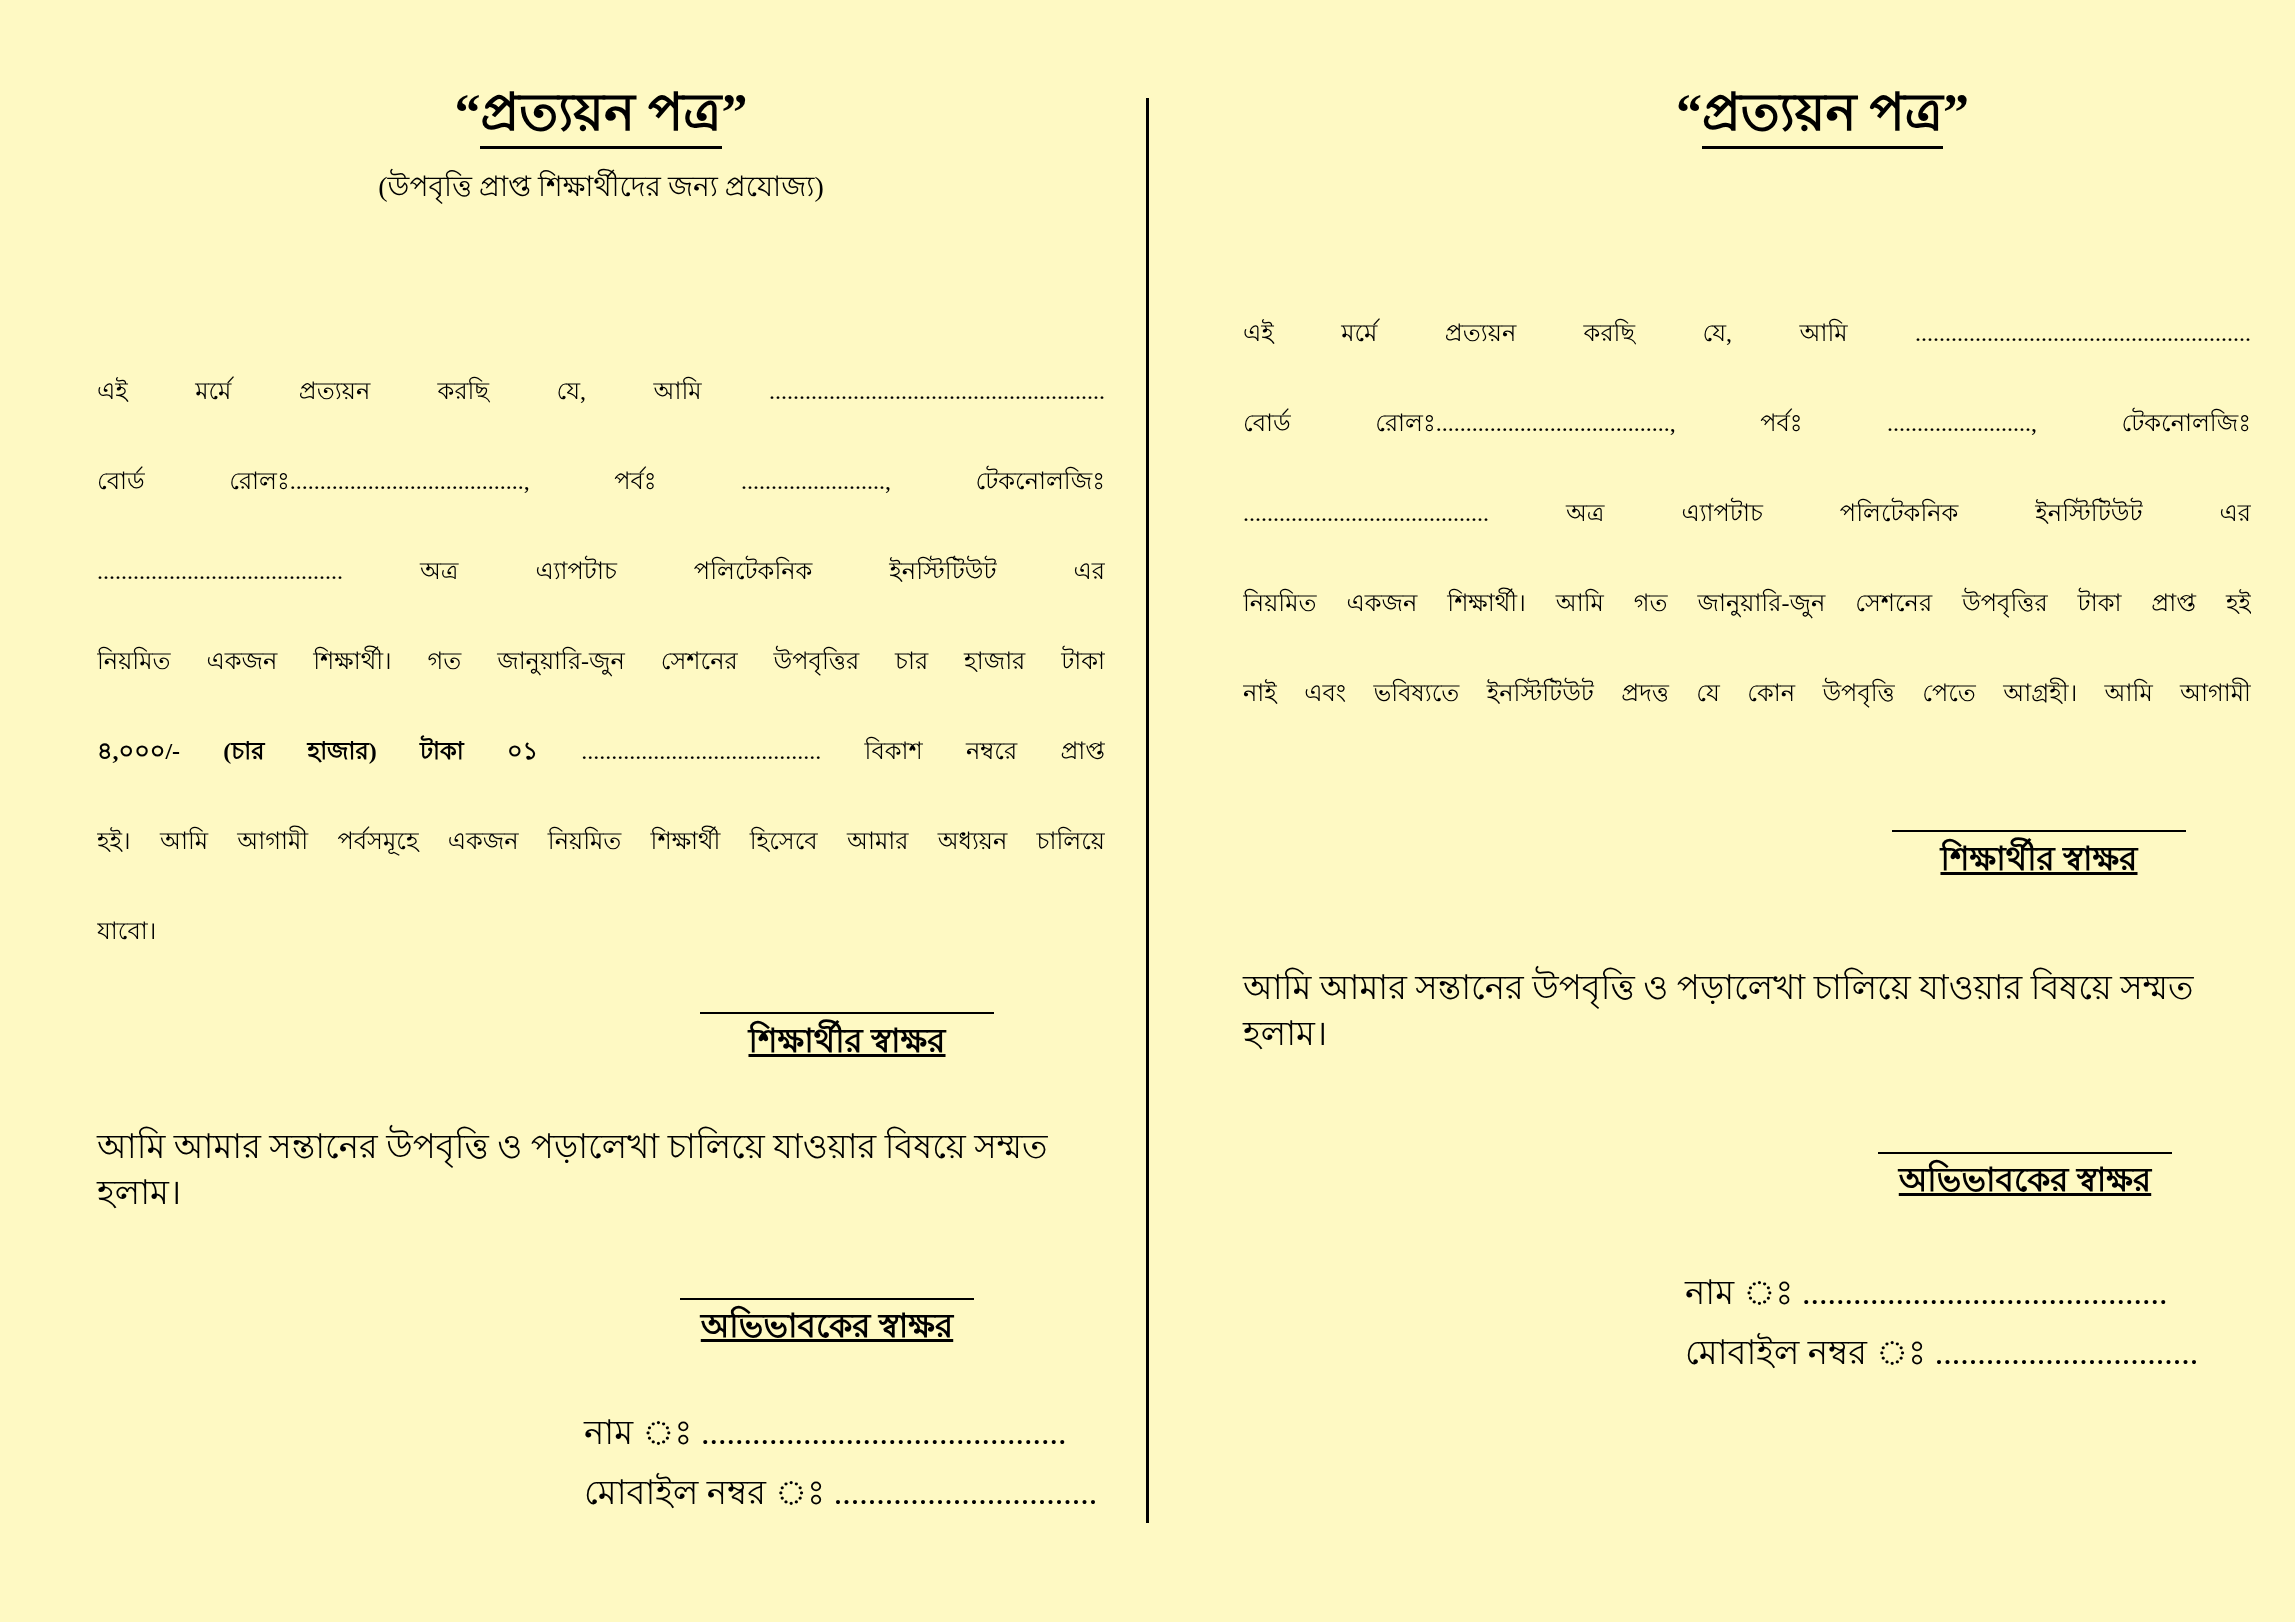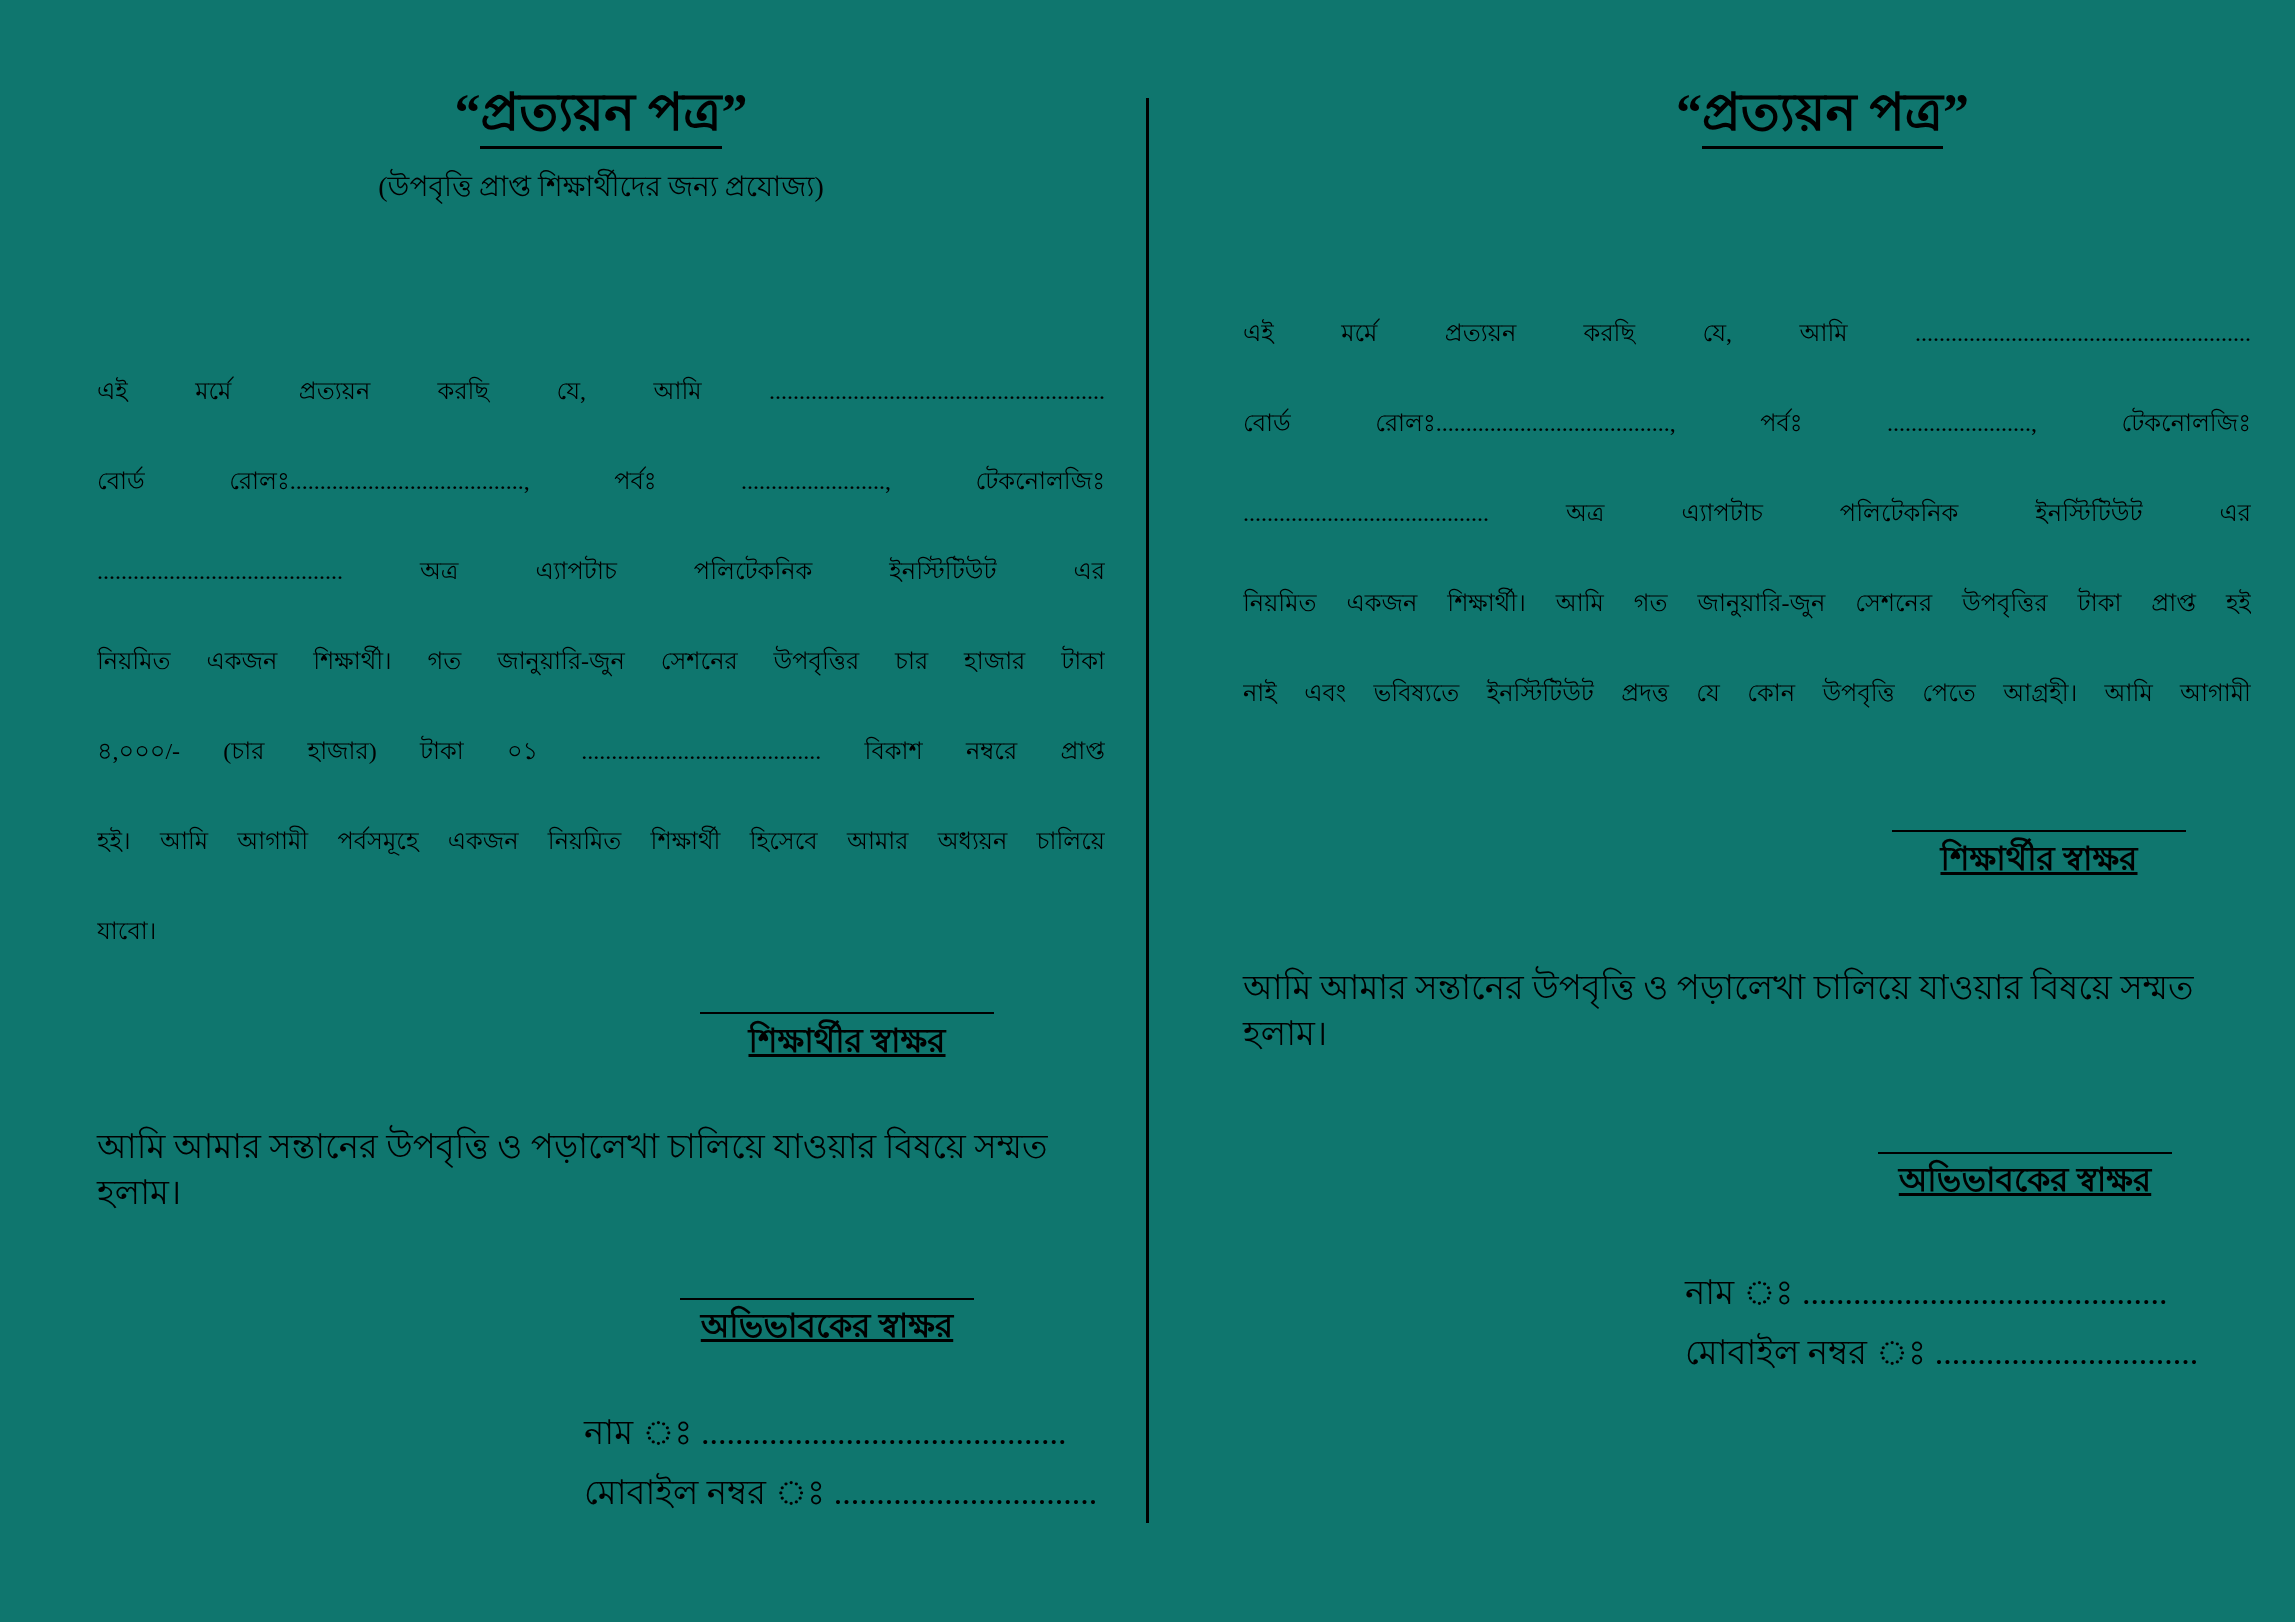--- a/index.html
+++ b/index.html
@@ -10,21 +10,21 @@
   body{
     width:2295px;
     height:1623px;
     font-family:"Liberation Serif","DejaVu Serif",serif;
     color:#000000;
   }
   .sheet{
     position:relative;
     width:2295px;
     height:1623px;
-    background:#0f766e;
+    background:#fef9c3;
     overflow:hidden;
   }
   .divider{
     position:absolute;
     left:1146px;
     top:98px;
     width:3.3px;
     height:1425px;
     background:#000000;
   }
@@ -61,21 +61,21 @@
     line-height:90px;
     overflow:hidden;
     text-align:justify;
     text-align-last:justify;
     white-space:normal;
   }
   .line.no-justify{
     text-align:left;
     text-align-last:left;
   }
-  .line b{ font-weight:400; }
+  .line b{ font-weight:700; }
 
   .sig{
     width:294px;
     border-top:2.6px solid #000;
     margin-left:auto;
     text-align:center;
     padding-top:6.5px;
   }
   .sig-label{
     font-size:33px;

